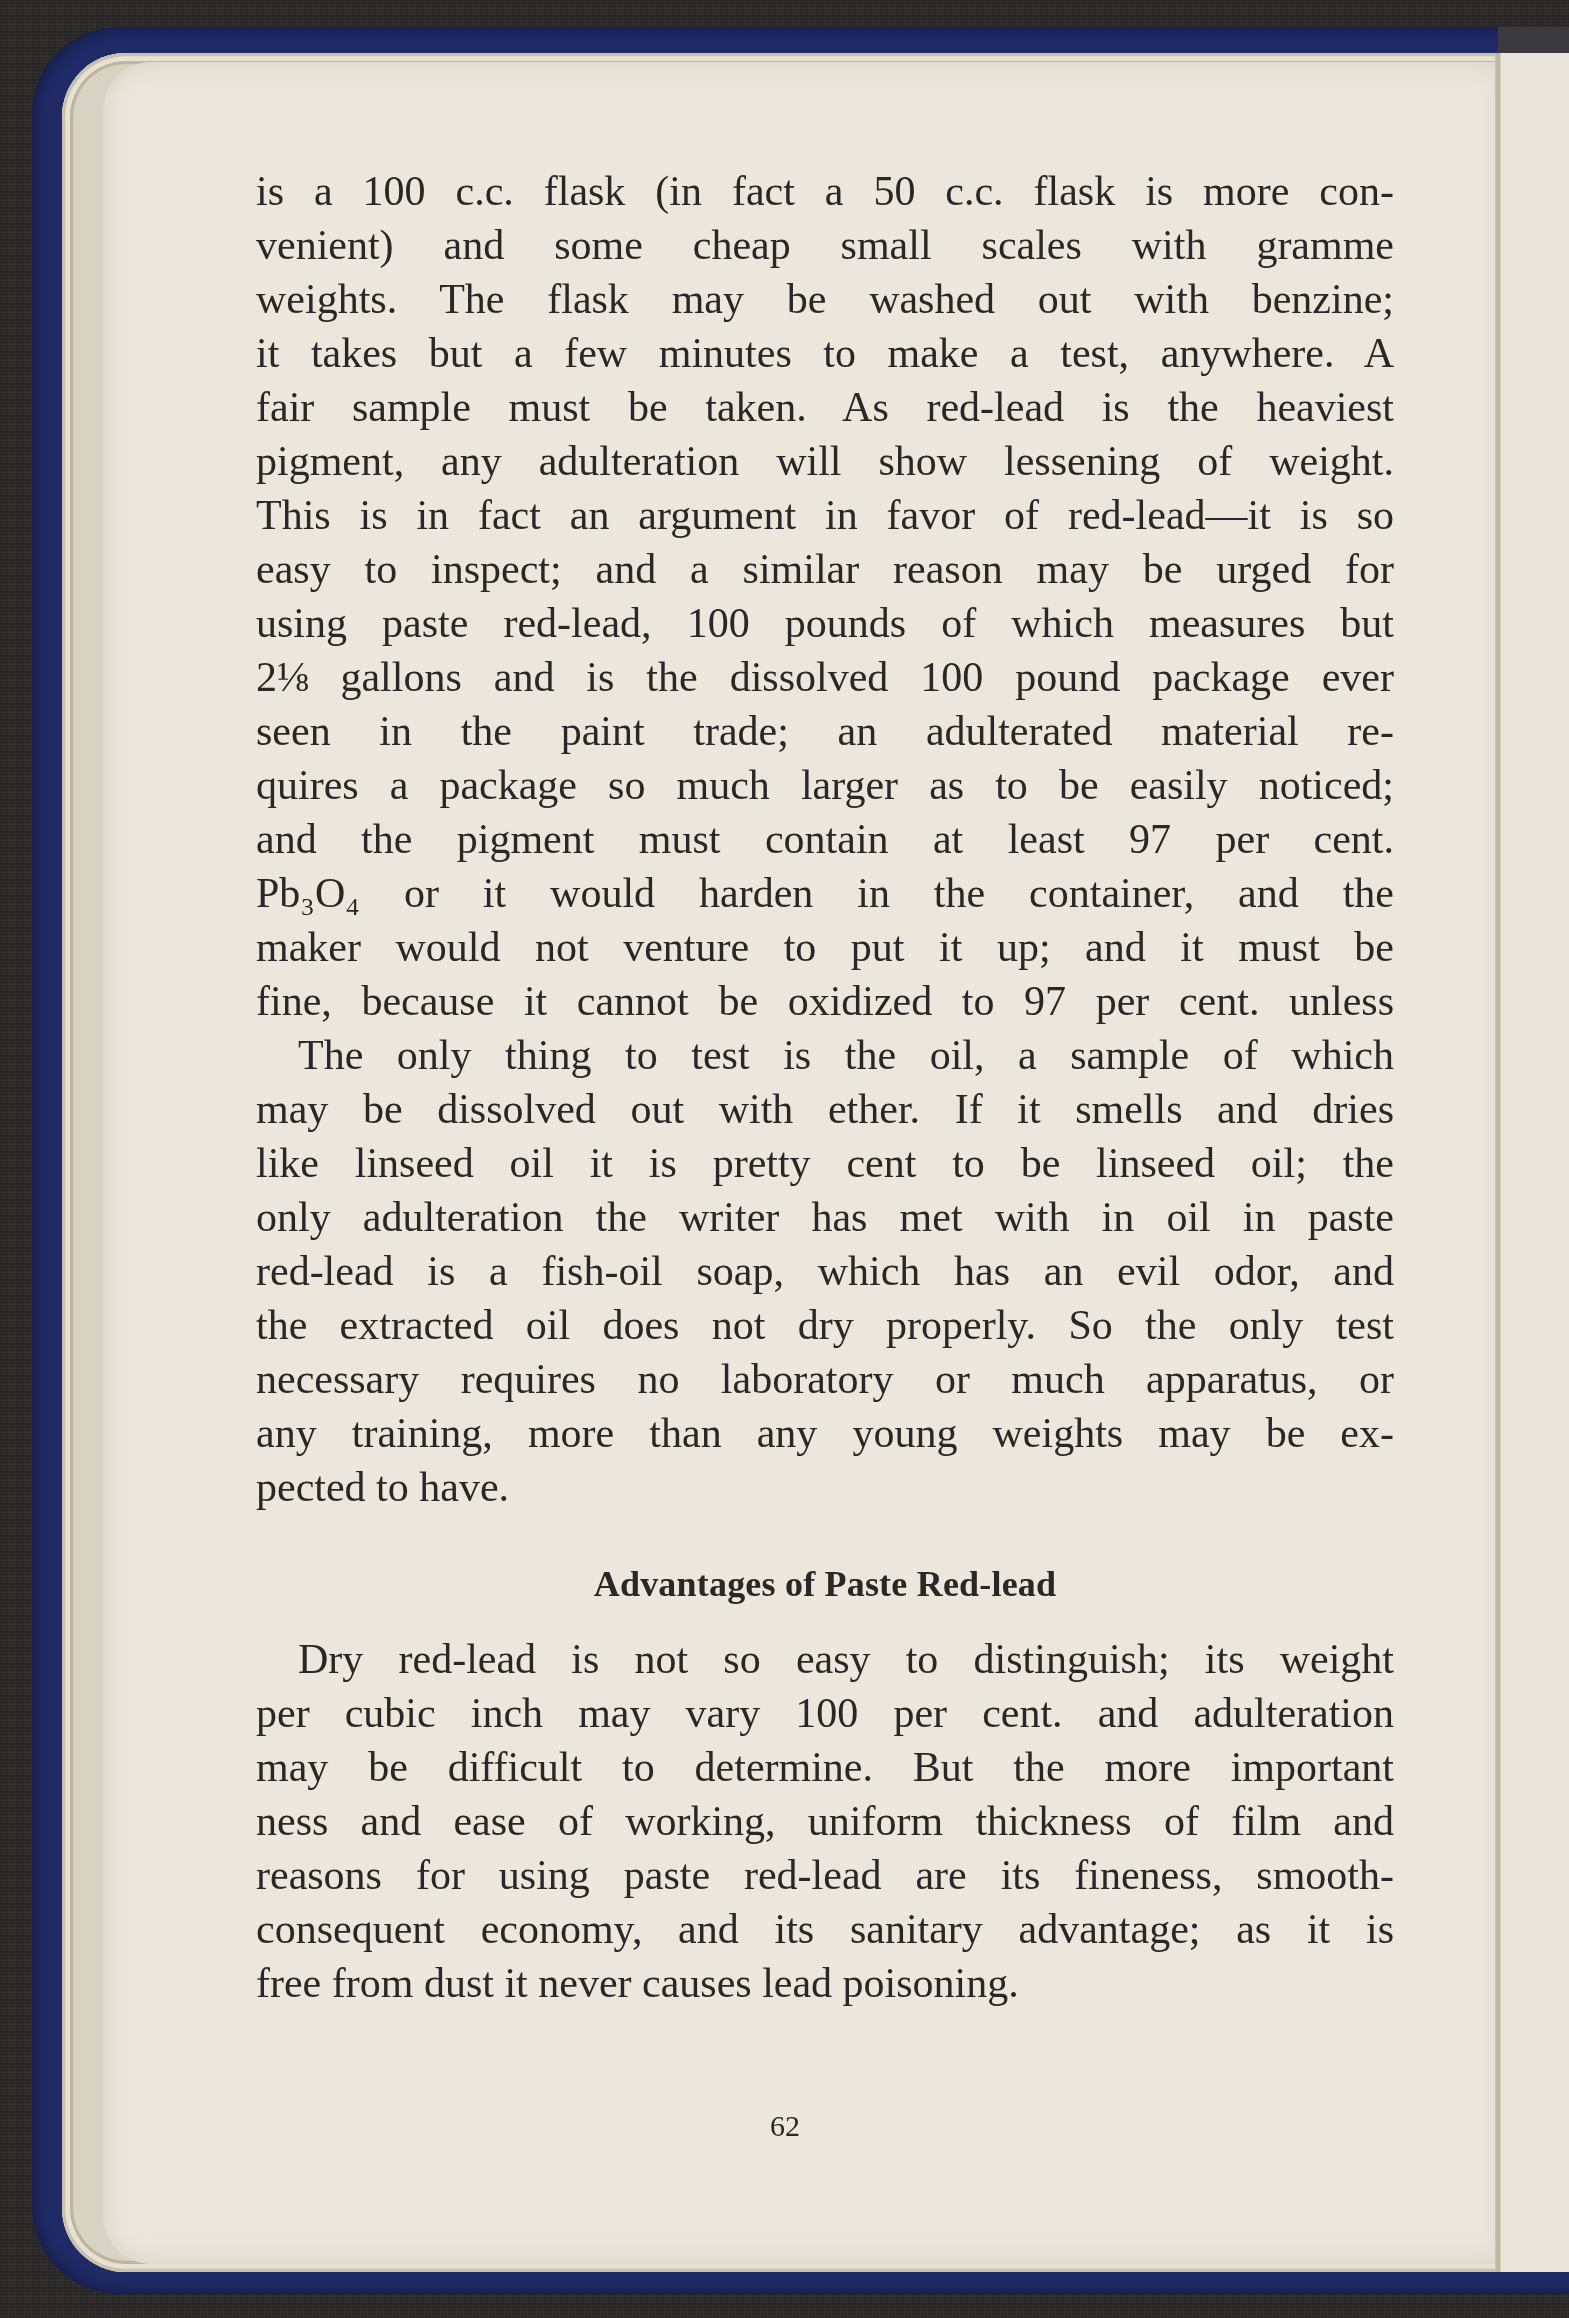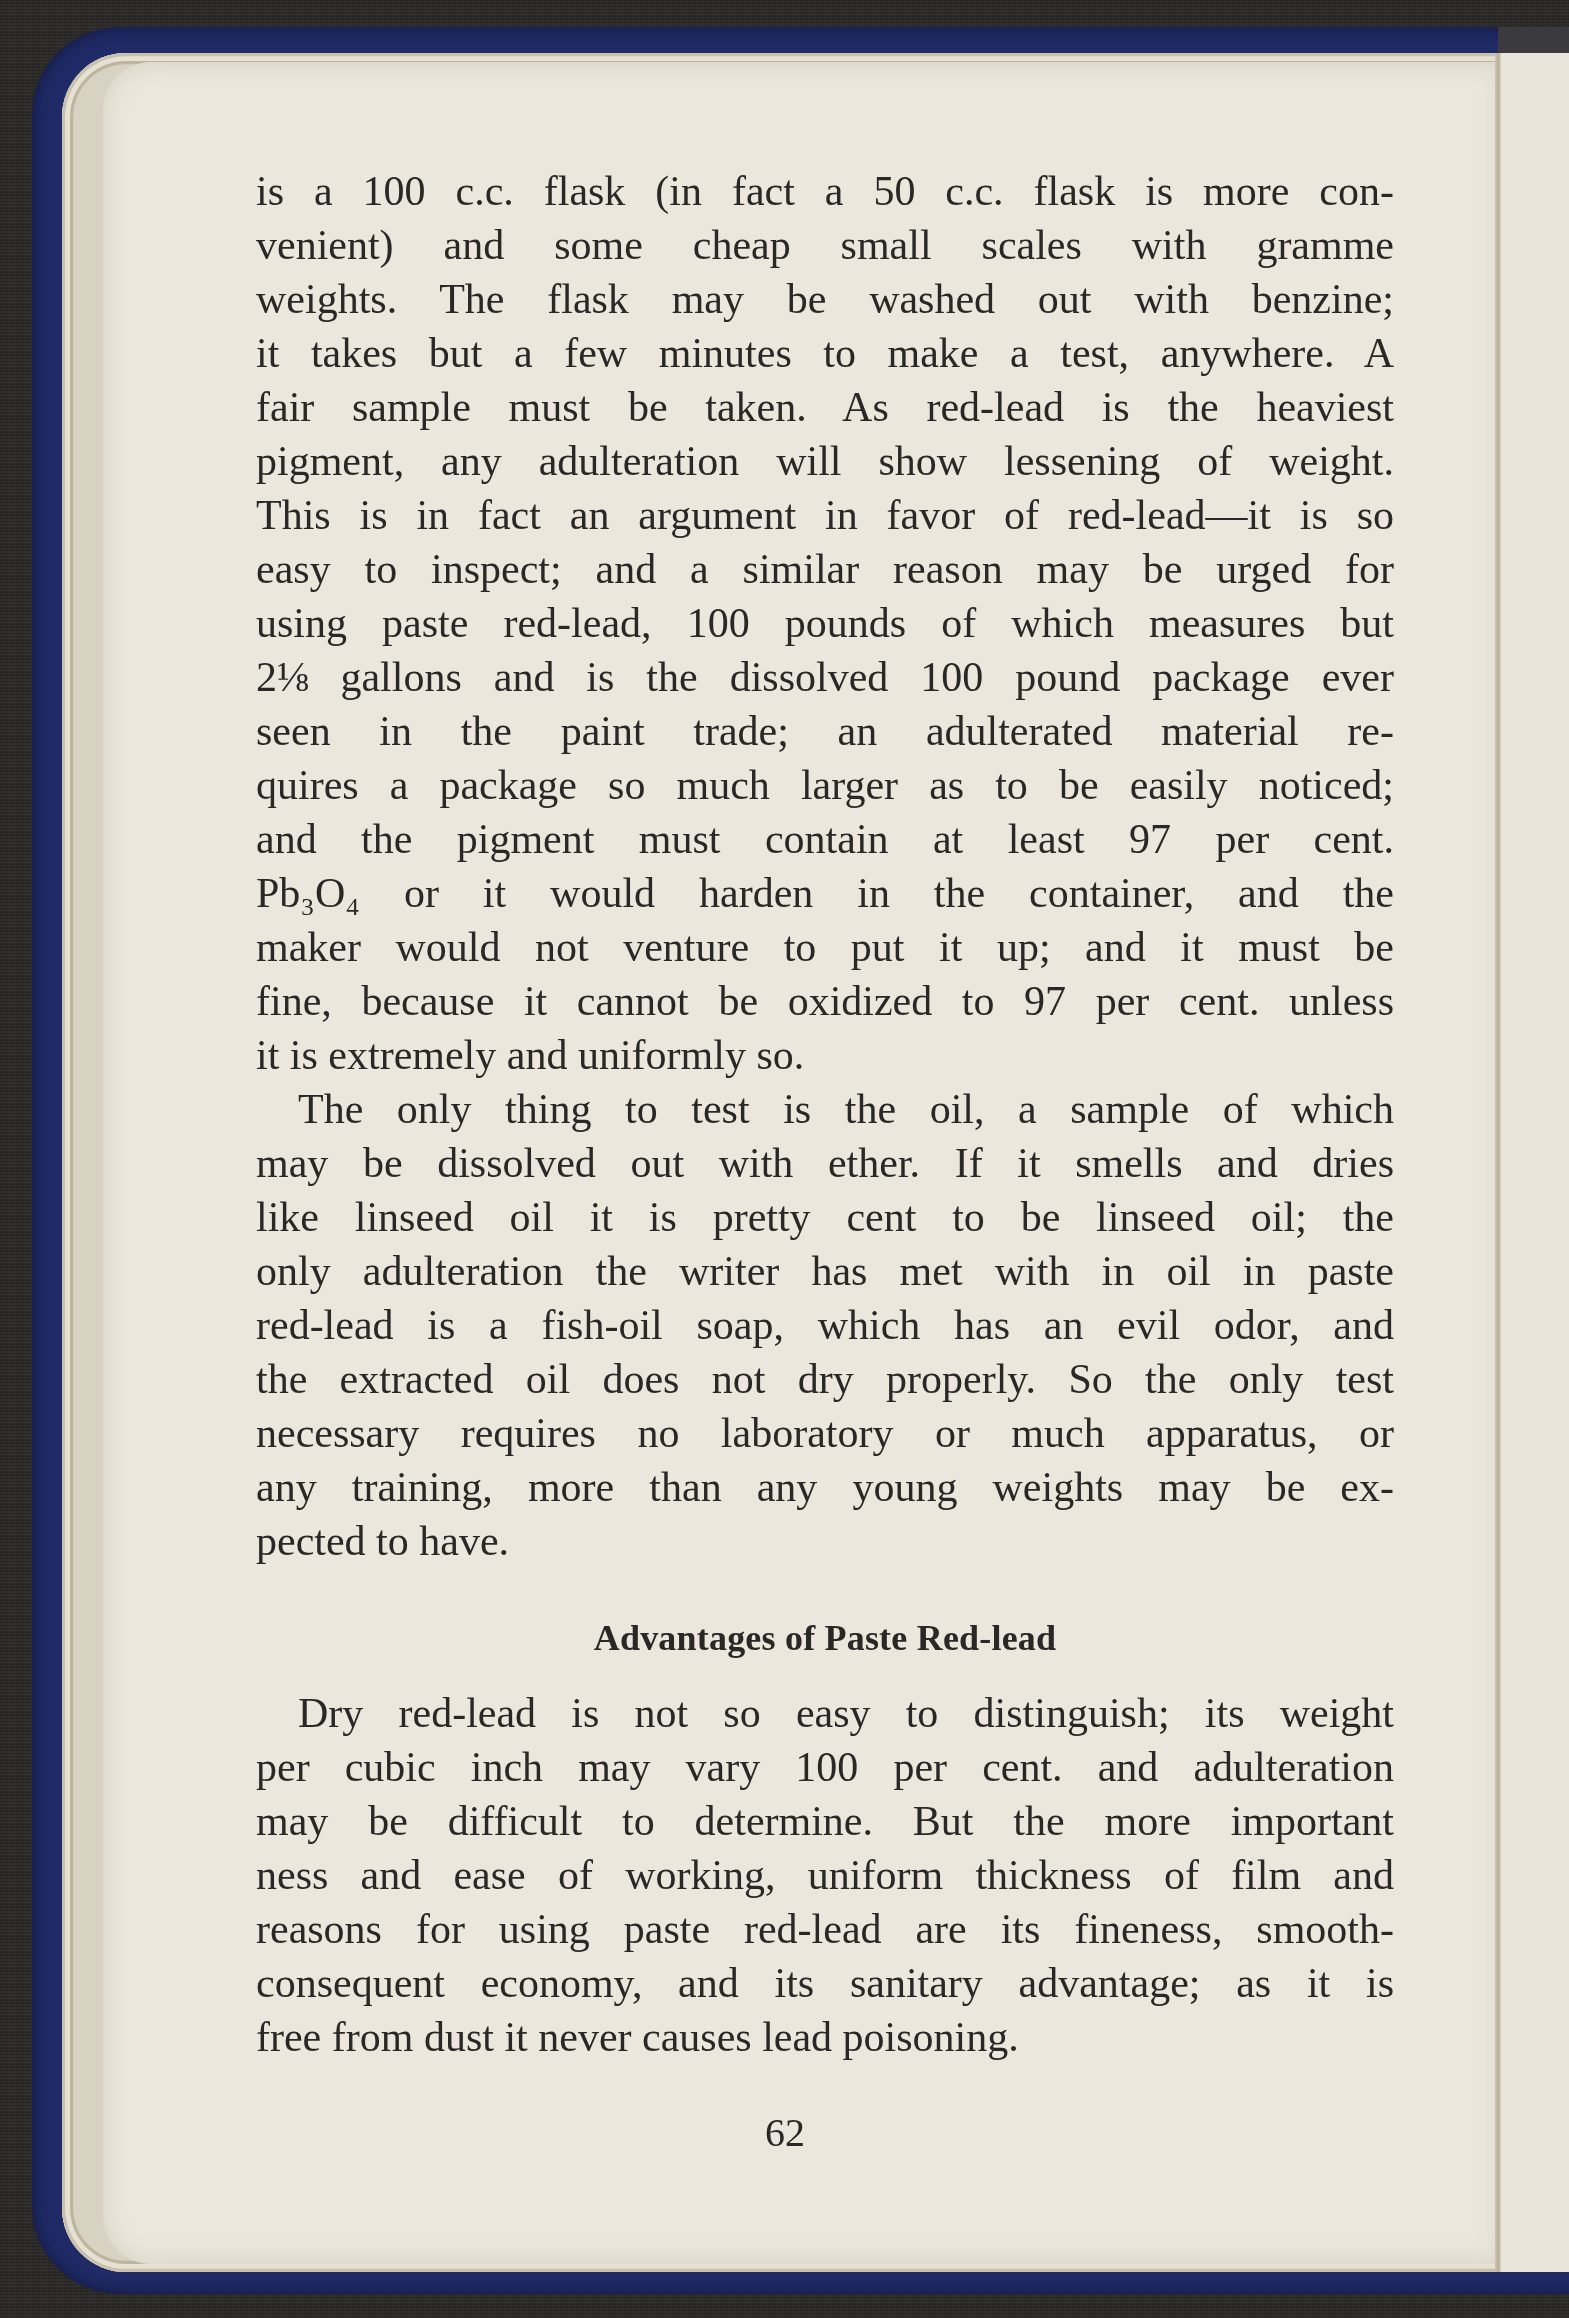--- a/index.html
+++ b/index.html
@@ -54,21 +54,21 @@
   .line.last { text-align-last: left; }
   .heading {
     text-align: center;
     font-weight: bold;
     font-size: 36px;
     margin: 43px 0 21px 0;
     letter-spacing: 0.2px;
   }
   .page-number {
     position: absolute; left: 0; width: 1570px; top: 2109px;
-    text-align: center; font-size: 40px; color: #2a2826;
+    text-align: center; font-size: 30px; color: #2a2826;
   }
 </style>
 </head>
 <body>
 
 <div class="cover"></div>
 <div class="page-stack"></div>
 <div class="page"></div>
 <div class="top-edge"></div>
 <div class="facing-page"></div>
@@ -85,21 +85,20 @@
     <span class="line">This is in fact an argument in favor of red-lead—it is so</span>
     <span class="line">easy to inspect; and a similar reason may be urged for</span>
     <span class="line">using paste red-lead, 100 pounds of which measures but</span>
     <span class="line">2⅛ gallons and is the dissolved 100 pound package ever</span>
     <span class="line">seen in the paint trade; an adulterated material re-</span>
     <span class="line">quires a package so much larger as to be easily noticed;</span>
     <span class="line">and the pigment must contain at least 97 per cent.</span>
     <span class="line">Pb₃O₄ or it would harden in the container, and the</span>
     <span class="line">maker would not venture to put it up; and it must be</span>
     <span class="line">fine, because it cannot be oxidized to 97 per cent. unless</span>
-    <span class="line last">it is extremely and uniformly so.</span>
   </p>
   <p>
     <span class="line" style="padding-left:42px; box-sizing:border-box;">The only thing to test is the oil, a sample of which</span>
     <span class="line">may be dissolved out with ether.  If it smells and dries</span>
     <span class="line">like linseed oil it is pretty cent to be linseed oil; the</span>
     <span class="line">only adulteration the writer has met with in oil in paste</span>
     <span class="line">red-lead is a fish-oil soap, which has an evil odor, and</span>
     <span class="line">the extracted oil does not dry properly.  So the only test</span>
     <span class="line">necessary requires no laboratory or much apparatus, or</span>
     <span class="line">any training, more than any young weights may be ex-</span>

